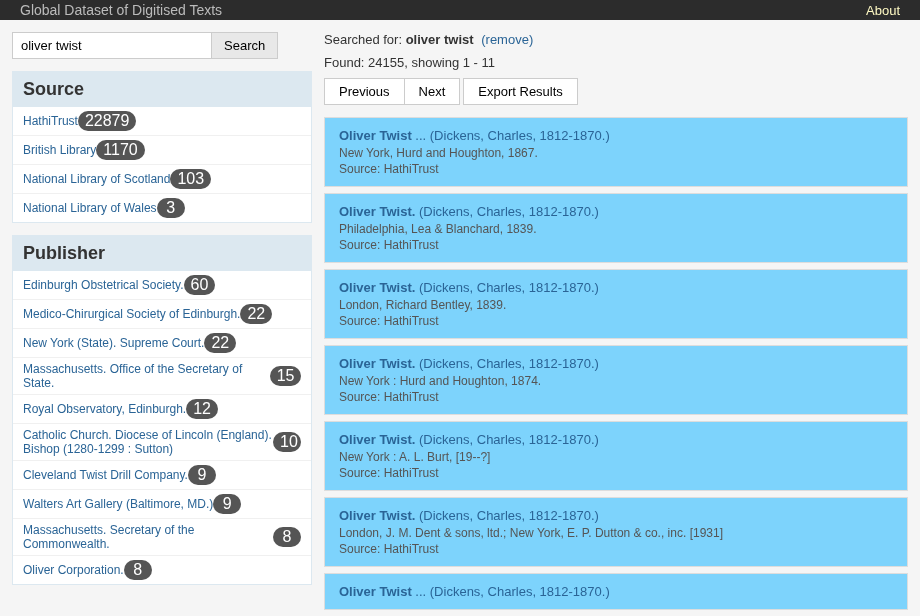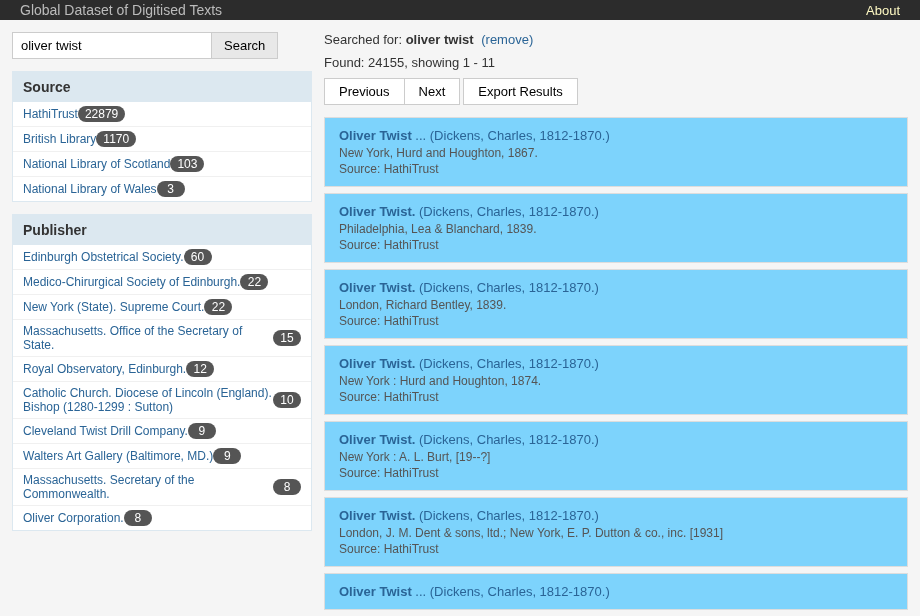--- a/index.html
+++ b/index.html
@@ -44,21 +44,21 @@
     
     .facet-panel {
       background: #fff;
       border: 1px solid #dce8f0;
       margin-bottom: 12px;
     }
     .facet-header {
       background: #dce8f0;
       padding: 7px 10px;
       font-weight: bold;
-      font-size: 14px;
+      font-size: 18px;
       color: #333;
     }
     .facet-item {
       display: flex;
       justify-content: flex-start;
       align-items: center;
       padding: 4px 10px;
       border-bottom: 1px solid #f0f0f0;
     }
     .facet-item:last-child { border-bottom: none; }
@@ -66,21 +66,21 @@
       color: #2a6496;
       text-decoration: none;
       font-size: 12px;
       cursor: pointer;
     }
     .facet-badge {
       background: #555;
       color: #fff;
       border-radius: 10px;
       padding: 1px 7px;
-      font-size: 12px;
+      font-size: 16px;
       min-width: 28px;
       text-align: center;
     }
 
     
     .search-info { margin-bottom: 8px; font-size: 13px; }
     .search-info .query { font-weight: bold; }
     .search-info .remove-link { color: #2a6496; text-decoration: none; cursor: pointer; margin-left: 4px; }
     .found-info { font-size: 13px; margin-bottom: 8px; color: #333; }
 

